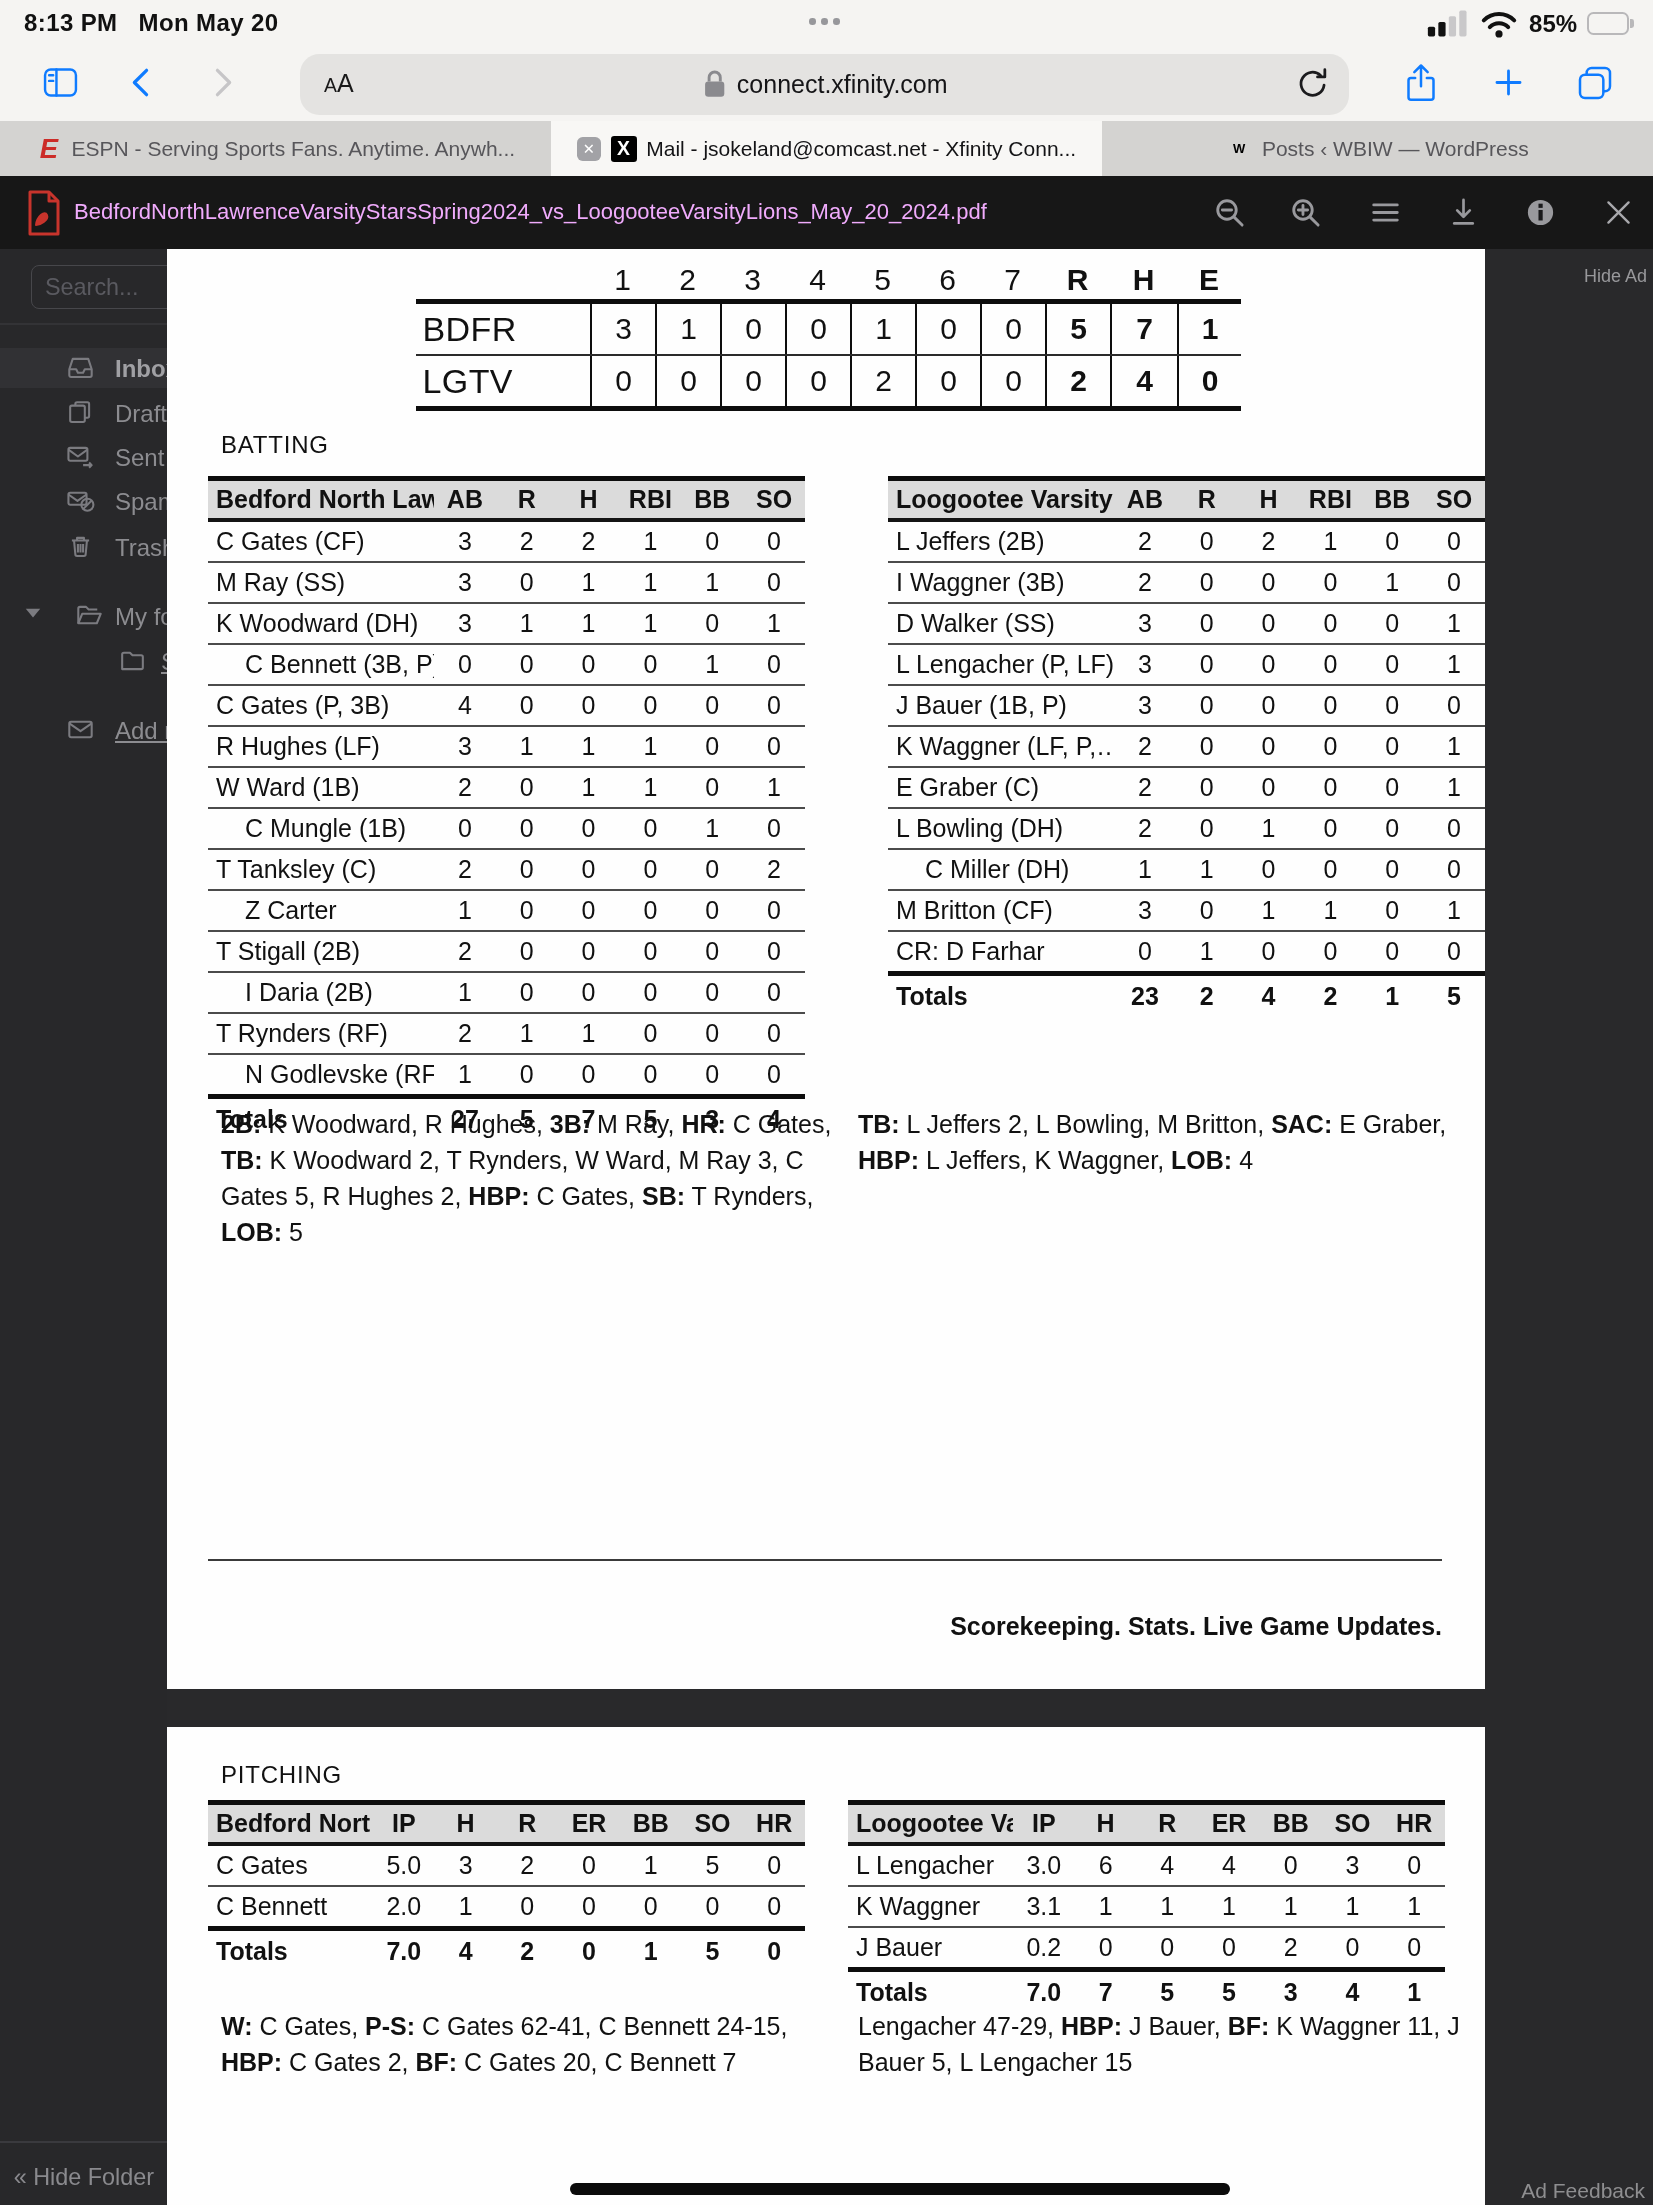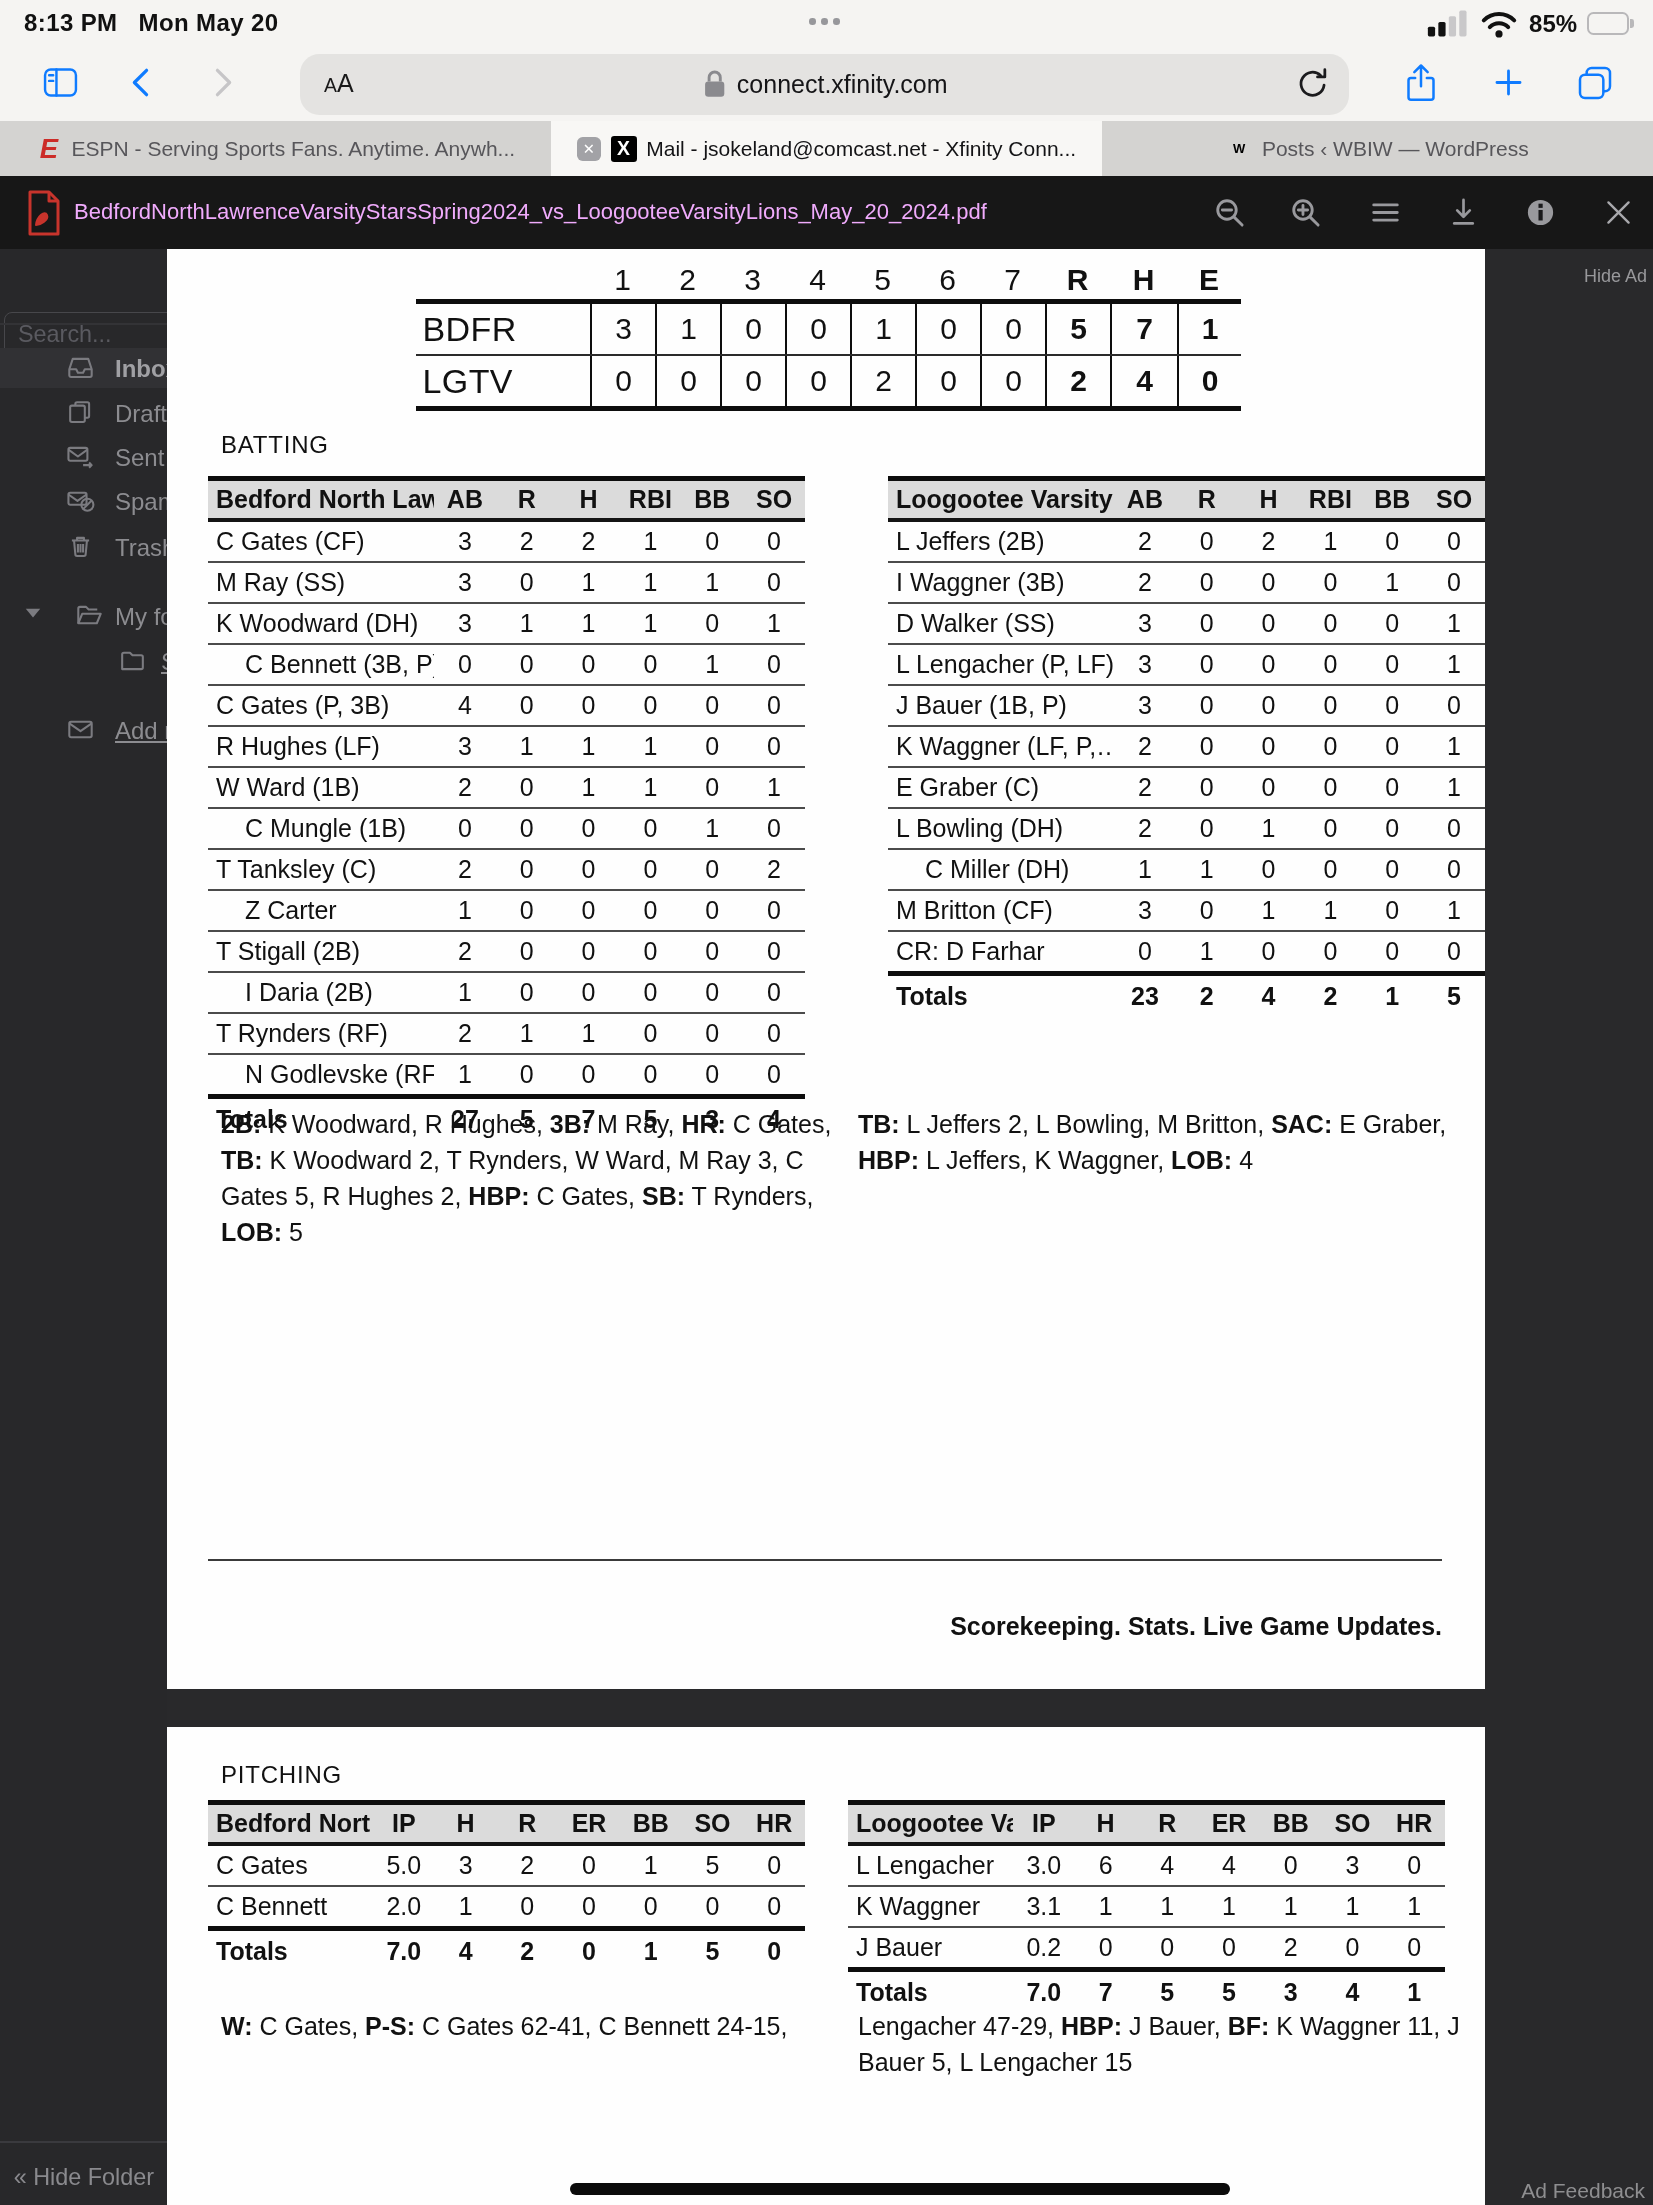--- a/index.html
+++ b/index.html
@@ -41,23 +41,23 @@
              display:flex;align-items:center;justify-content:center;flex:0 0 auto;}
 
   .pdfheader{position:absolute;left:0;top:176px;width:1653px;height:73px;background:#171717;}
   .pdf-file-ic{position:absolute;left:22.6px;top:13px;}
   .pdf-name{position:absolute;left:74px;top:22.6px;width:1090px;font-size:22px;color:#f0abfc;
             white-space:nowrap;overflow:hidden;}
   .pdf-btn{position:absolute;top:18px;width:37px;height:37px;}
 
   
   .sidebar{position:absolute;left:0;top:249px;width:167px;height:1957px;background:#28282a;overflow:hidden;}
-  .sb-search{position:absolute;left:4px;top:16px;width:242px;height:44px;background:transparent;
+  .sb-search{position:absolute;left:31px;top:16px;width:242px;height:44px;background:transparent;
              border:1.6px solid #47474b;border-radius:8px;color:#fde047;font-size:23.4px;padding:0 0 0 13px;
-             font-family:"Liberation Sans",sans-serif;box-sizing:border-box;outline:none;margin-top:47px;}
+             font-family:"Liberation Sans",sans-serif;box-sizing:border-box;outline:none;}
   .sb-search::placeholder{color:#5a5a60;}
   .sb-divider{position:absolute;left:0;top:74px;width:100%;height:1.6px;background:#333336;}
   .sb-item{position:absolute;left:0;width:210px;height:40px;}
   .sb-item.hl{background:#313134;}
   .sb-ic{position:absolute;top:4px;width:31px;height:31px;}
   .sb-label{position:absolute;top:6.5px;font-size:24px;color:#8c8c90;white-space:nowrap;}
   .sb-label.bold{font-weight:700;color:#a0a0a4;}
   .sb-label.link{text-decoration:underline;}
   .sb-bottom-div{position:absolute;left:0;top:1892px;width:100%;height:1.6px;background:#3a3a3e;}
   .hide-folder{position:absolute;left:13.7px;top:1915px;font-size:23.4px;color:#8a8a8e;white-space:nowrap;}
@@ -771,20 +771,21 @@
           <div class="c-num">7</div>
           <div class="c-num">5</div>
           <div class="c-num">5</div>
           <div class="c-num">3</div>
           <div class="c-num">4</div>
           <div class="c-num">1</div>
         </div>
       </div>
     <div class="notes" id="pit-away-notes" style="left:54px;top:281px;">
         <div><b>W:</b><span> C Gates, </span><b>P-S:</b><span> C Gates 62-41, C Bennett 24-15,</span></div>
+        <div><b>HBP:</b><span> C Gates 2, </span><b>BF:</b><span> C Gates 20, C Bennett 7</span></div>
       </div>
     <div class="notes" id="pit-home-notes" style="left:691px;top:281px;">
         <div><span>Lengacher 47-29, </span><b>HBP:</b><span> J Bauer, </span><b>BF:</b><span> K Waggner 11, J</span></div>
         <div><span>Bauer 5, L Lengacher 15</span></div>
       </div>
   </div>
 
   <div class="home-indicator"></div>
 </div>
 

